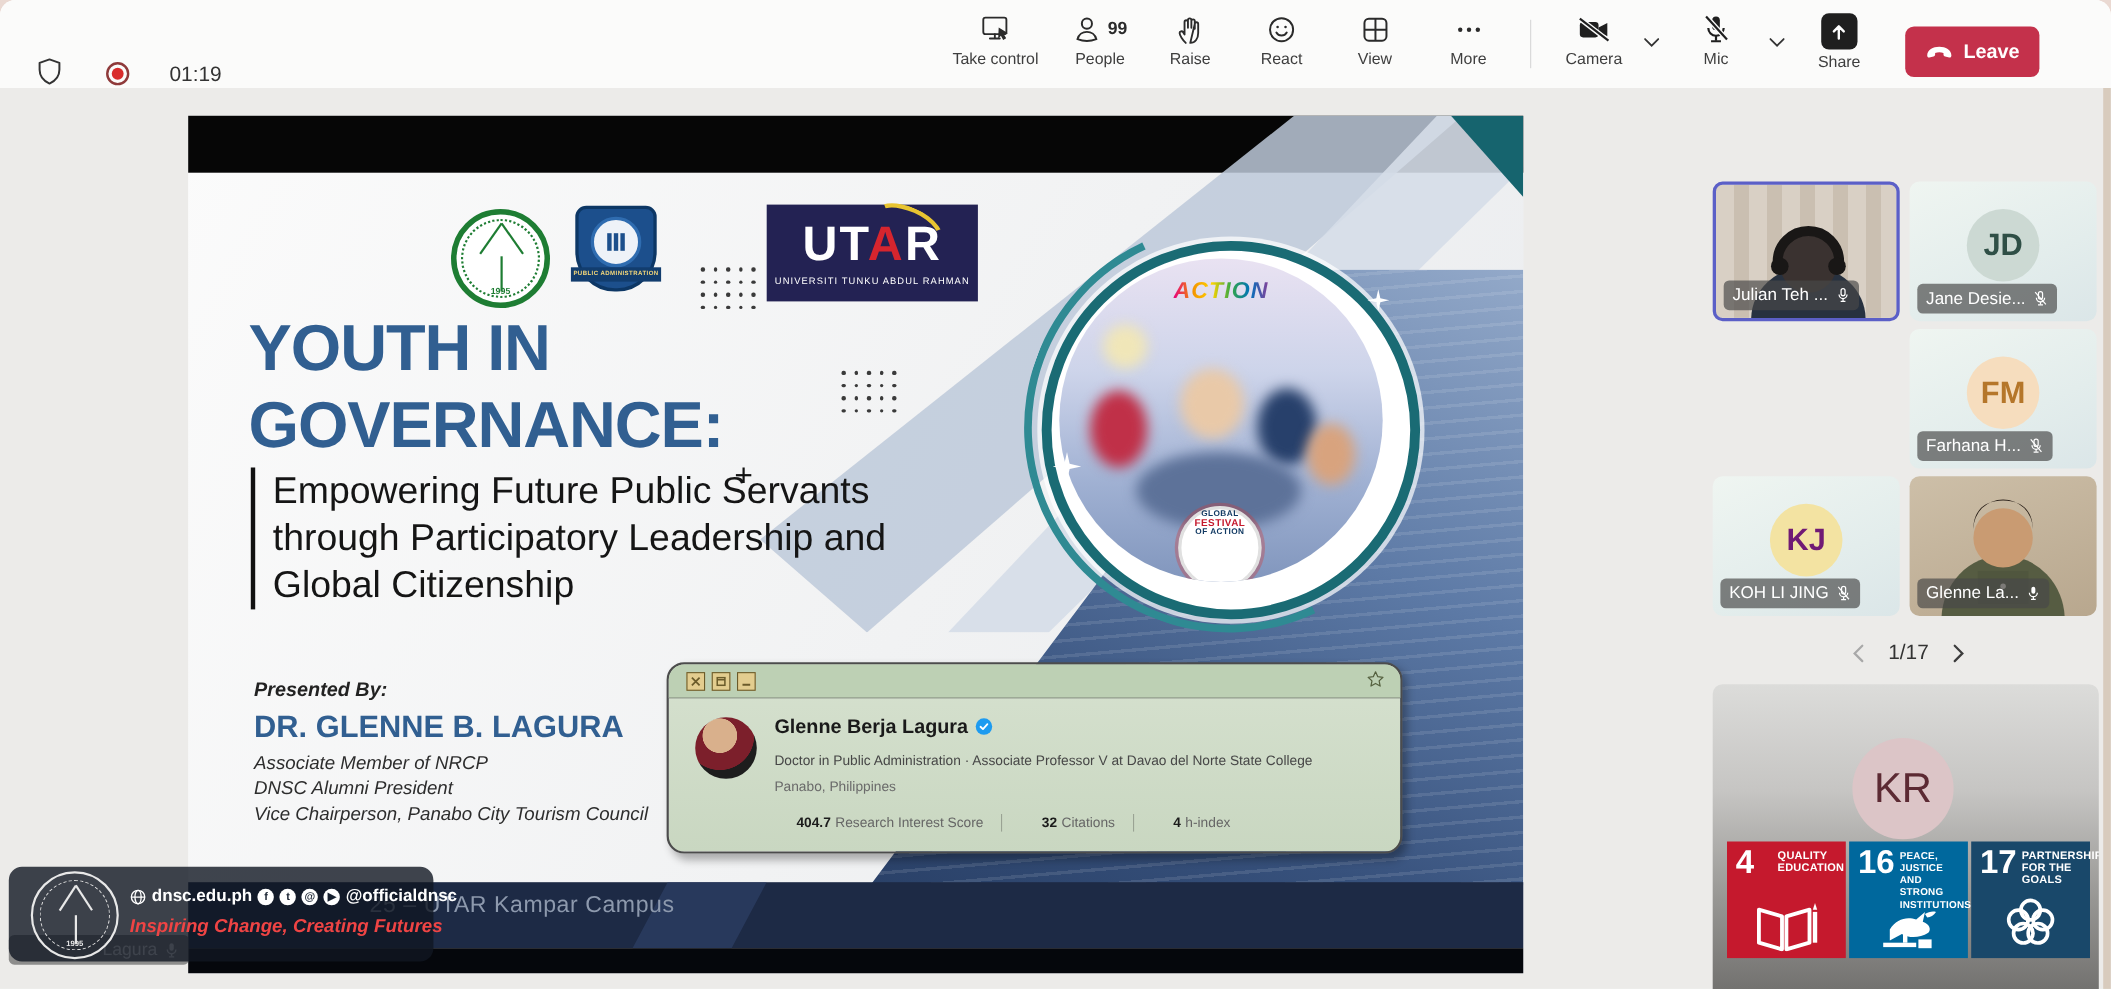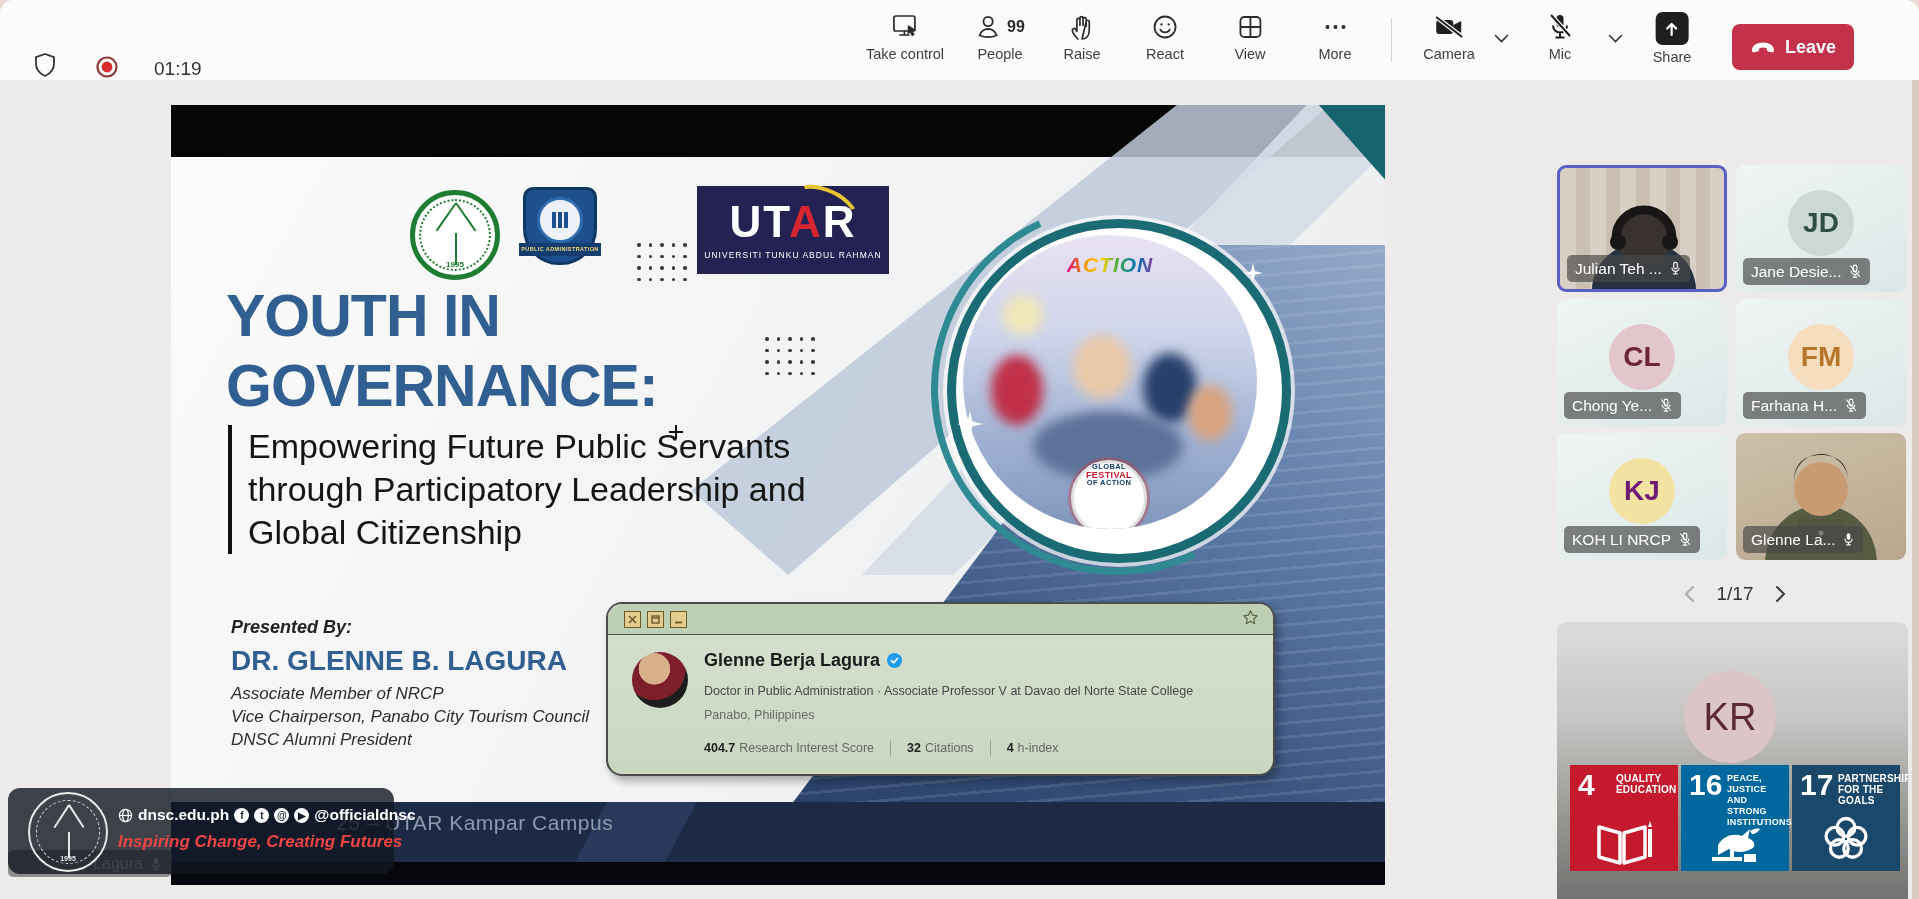--- a/index.html
+++ b/index.html
@@ -111,21 +111,21 @@
   .card{position:absolute;left:435px;top:497px;width:669px;height:174px;border:2px solid #4c4c4c;border-radius:16px;box-sizing:border-box;background:linear-gradient(180deg,#d6e1cf 0%,#c9d7c1 100%);box-shadow:4px 5px 8px rgba(0,0,0,.3);z-index:4;}
   .card-bar{position:absolute;left:0;top:0;right:0;height:30px;border-bottom:1.5px solid #555;display:flex;align-items:center;gap:6px;padding-left:16px;background:#bdd0b4;border-radius:14px 14px 0 0;}
   .winbtn{width:17px;height:17px;background:#e3cd8f;border:1.5px solid #6b5b2a;box-sizing:border-box;display:flex;align-items:center;justify-content:center;}
   .card-star{position:absolute;right:14px;top:5px;font-size:17px;color:#55603f;}
   .card-avatar{position:absolute;left:24px;top:48px;width:56px;height:56px;border-radius:50%;background:radial-gradient(circle at 40% 30%,#d9b08c 0 30%,#7c1f2b 31% 60%,#1d1d1d 61% 100%);}
   .card-name{position:absolute;left:96px;top:46px;font-weight:bold;font-size:18px;color:#1a1a1a;display:flex;align-items:center;gap:7px;}
   .vbadge{width:15px;height:15px;border-radius:50%;background:#1d9bf0;display:inline-flex;align-items:center;justify-content:center;}
   .card-desc{position:absolute;left:96px;top:80px;font-size:12.5px;color:#474747;}
   .card-loc{position:absolute;left:96px;top:104px;font-size:12.5px;color:#6a6a6a;}
   .card-stats{position:absolute;left:96px;top:136px;display:flex;align-items:center;gap:16px;font-size:12.5px;color:#666;}
-  .card-stats b{color:#1c1c1c;margin-right:4px;}
+  .card-stats b{color:#1c1c1c;margin-right:4px;margin-left:20px;}
   .stat-div{width:1px;height:16px;background:#9aa394;}
 
   
   .cursor-plus{position:absolute;left:498px;top:320px;width:14px;height:14px;z-index:5;}
   .cursor-plus:before{content:"";position:absolute;left:6px;top:0;width:2px;height:14px;background:#111;}
   .cursor-plus:after{content:"";position:absolute;left:0;top:6px;width:14px;height:2px;background:#111;}
 
   svg{display:block;}
 </style>
 </head>
@@ -385,22 +385,22 @@
       <div>Empowering Future Public Servants</div>
       <div>through Participatory Leadership and</div>
       <div>Global Citizenship</div>
     </div>
     <div class="cursor-plus"></div>
 
     <div class="presented-by">Presented By:</div>
     <div class="presenter-name">DR. GLENNE B. LAGURA</div>
     <div class="creds">
       <div>Associate Member of NRCP</div>
+      <div>DNSC Alumni President</div>
       <div>Vice Chairperson, Panabo City Tourism Council</div>
-      <div>DNSC Alumni President</div>
     </div>
 
     <div class="card">
       <div class="card-bar">
         <span class="winbtn">
           <svg width="9" height="9" viewBox="0 0 9 9" stroke="#6b5b2a" stroke-width="1.6">
               <path d="M1 1l7 7M8 1L1 8"></path>
             </svg>
         </span>
         <span class="winbtn">
@@ -515,56 +515,41 @@
             <rect x="6.5" y="1.5" width="5" height="9" rx="2.5"></rect>
             <path d="M4 9a5 5 0 0 0 10 0"></path>
             <line x1="9" y1="14" x2="9" y2="17"></line>
             <line x1="6" y1="17.5" x2="12" y2="17.5"></line>
             <line x1="2.5" y1="2" x2="15.5" y2="17"></line>
           </svg>
       </span>
     </div>
   </div>
 
-  <div class="tile t3">
-    <div class="avatar" style="background:#e2c6cb;color:#6e2639;">CL</div>
+
+  <div class="tile t4">
+    <div class="avatar" style="background:#f6ddbe;color:#b5762a;">FM</div>
     <div class="name-pill">
-      <span>Chong Ye...</span>
+      <span>Farhana H...</span>
       <span>
         <svg width="14" height="15" viewBox="0 0 18 20" fill="none" stroke="#fff" stroke-width="1.5">
             <rect x="6.5" y="1.5" width="5" height="9" rx="2.5"></rect>
             <path d="M4 9a5 5 0 0 0 10 0"></path>
             <line x1="9" y1="14" x2="9" y2="17"></line>
             <line x1="6" y1="17.5" x2="12" y2="17.5"></line>
             <line x1="2.5" y1="2" x2="15.5" y2="17"></line>
           </svg>
       </span>
     </div>
   </div>
 
-  <div class="tile t4">
-    <div class="avatar" style="background:#f6ddbe;color:#b5762a;">FM</div>
-    <div class="name-pill">
-      <span>Farhana H...</span>
-      <span>
-        <svg width="14" height="15" viewBox="0 0 18 20" fill="none" stroke="#fff" stroke-width="1.5">
-            <rect x="6.5" y="1.5" width="5" height="9" rx="2.5"></rect>
-            <path d="M4 9a5 5 0 0 0 10 0"></path>
-            <line x1="9" y1="14" x2="9" y2="17"></line>
-            <line x1="6" y1="17.5" x2="12" y2="17.5"></line>
-            <line x1="2.5" y1="2" x2="15.5" y2="17"></line>
-          </svg>
-      </span>
-    </div>
-  </div>
-
   <div class="tile t5">
     <div class="avatar" style="background:#f3e3a2;color:#701a75;">KJ</div>
     <div class="name-pill">
-      <span>KOH LI NRCP</span>
+      <span>KOH LI JING</span>
       <span>
         <svg width="14" height="15" viewBox="0 0 18 20" fill="none" stroke="#fff" stroke-width="1.5">
             <rect x="6.5" y="1.5" width="5" height="9" rx="2.5"></rect>
             <path d="M4 9a5 5 0 0 0 10 0"></path>
             <line x1="9" y1="14" x2="9" y2="17"></line>
             <line x1="6" y1="17.5" x2="12" y2="17.5"></line>
             <line x1="2.5" y1="2" x2="15.5" y2="17"></line>
           </svg>
       </span>
     </div>

